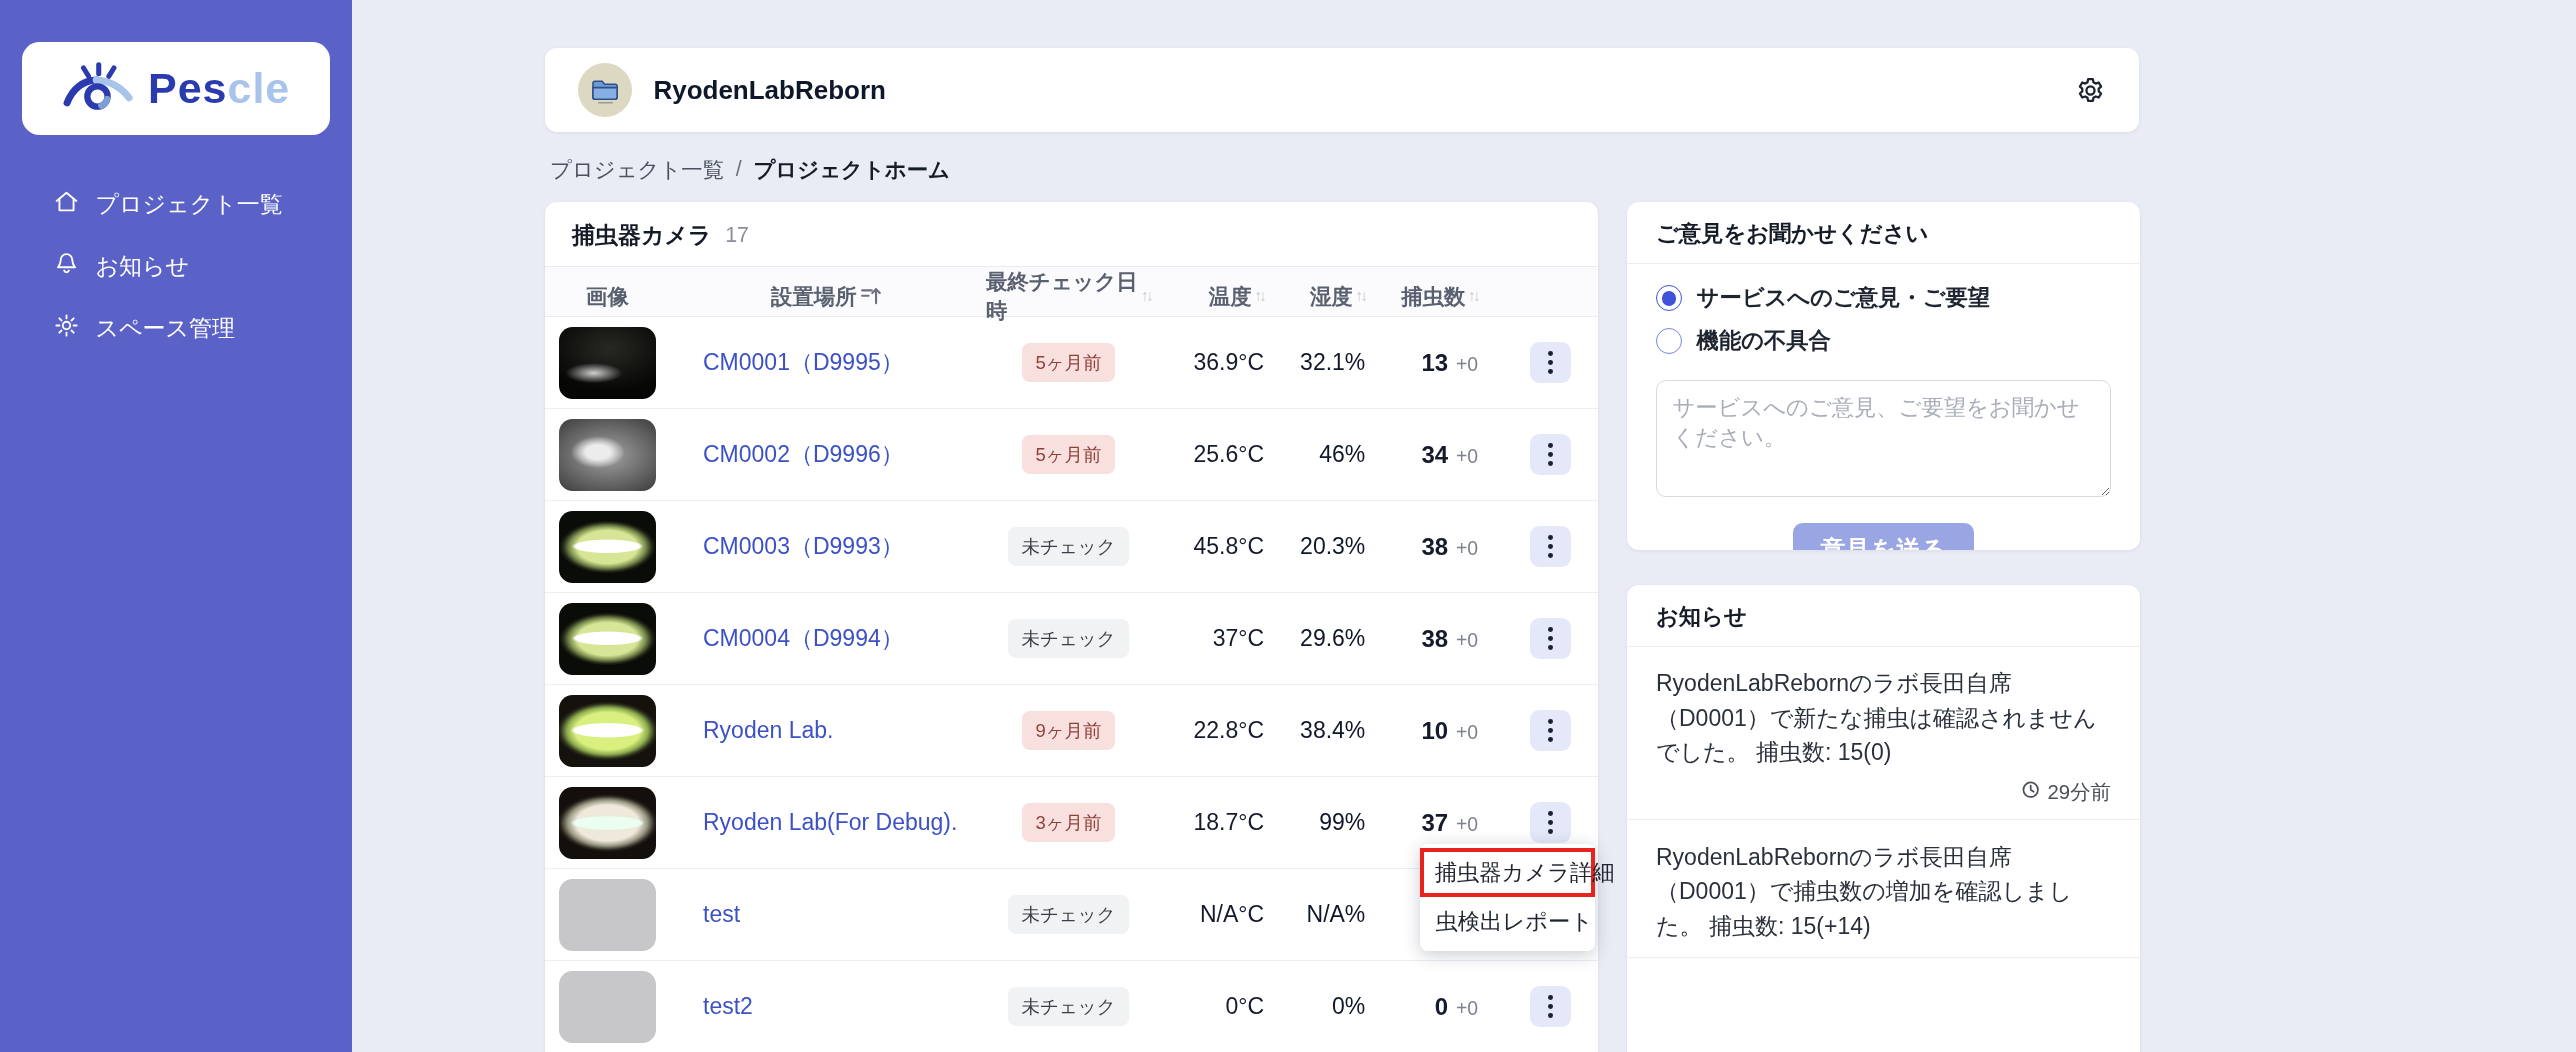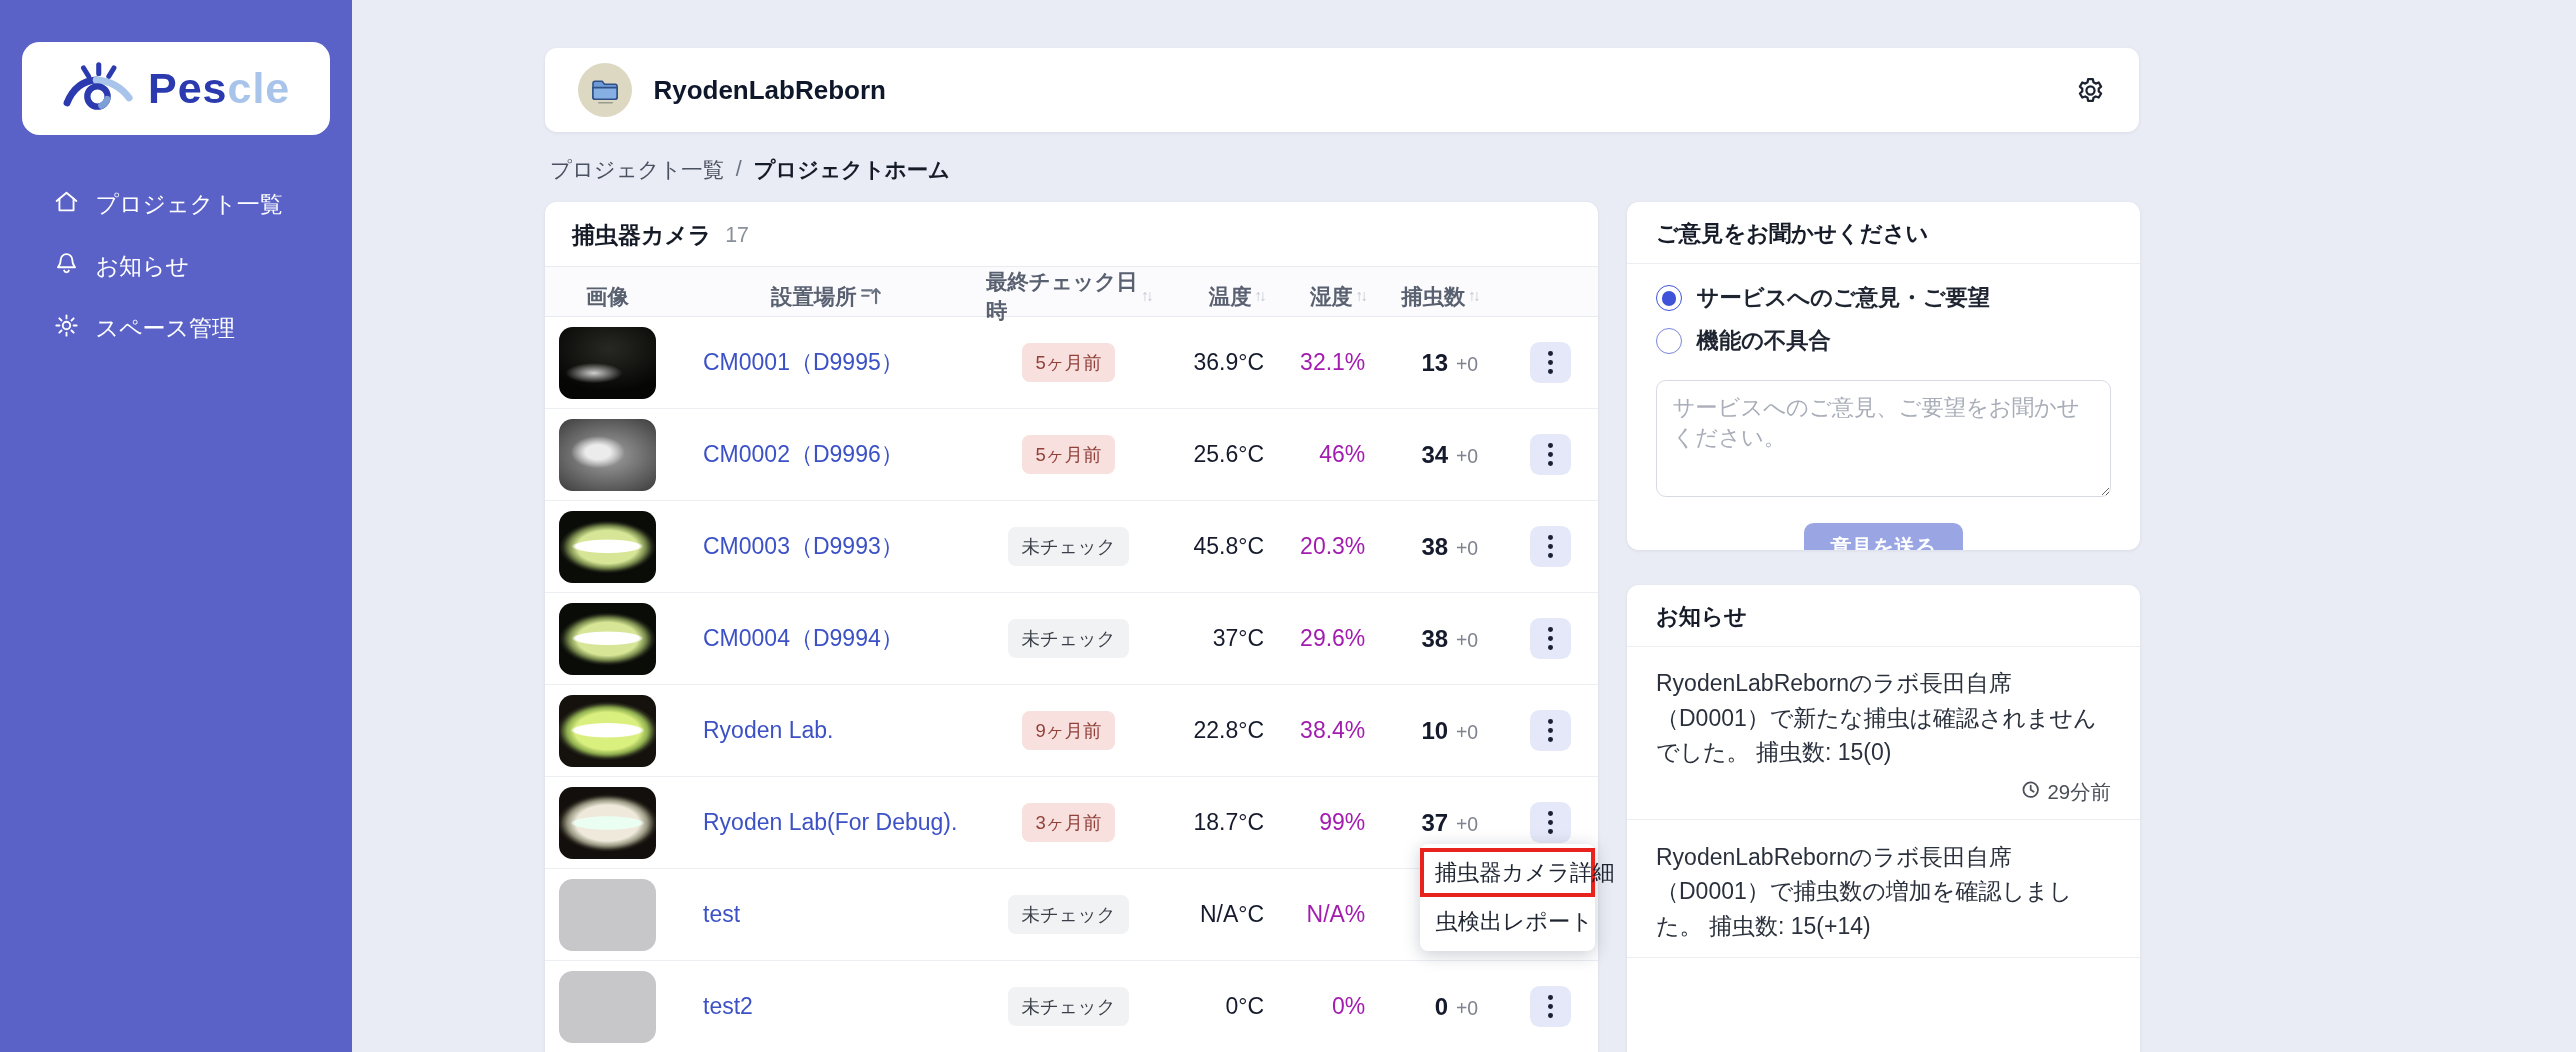--- a/index.html
+++ b/index.html
@@ -66,21 +66,21 @@
       radial-gradient(58% 15% at 50% 50%, #eafff2 0 58%, rgba(255,255,255,0) 66%),
       radial-gradient(62% 48% at 50% 50%, #efe9dc 0 52%, #9a9a84 66%, #29251d 78%, rgba(0,0,0,0) 84%),
       #120f0c; }
   .thumb-placeholder { background:#c7c7c9; }
   .cell-name { padding-left:47px; font-size:23px; color:#3c51c5; cursor:pointer; }
   .cell-badge { display:flex; justify-content:center; }
   .badge { font-size:18.5px; padding:6.8px 13.6px; border-radius:7.8px; font-weight:500; }
   .badge-pink { background:#f7e0de; color:#92403a; }
   .badge-gray { background:#f1f2f4; color:#3a3f47; }
   .cell-temp { font-size:23px; color:#151a2d; text-align:right; padding-right:3.9px; }
-  .cell-hum { font-size:23px; color:#a21caf; text-align:right; padding-right:9.7px; }
+  .cell-hum { font-size:23px; color:#0f172a; text-align:right; padding-right:9.7px; }
   .cell-count { display:flex; justify-content:flex-end; align-items:baseline; padding-right:23px; gap:7.8px; }
   .cell-count .n { font-size:24px; font-weight:700; color:#151a2d; }
   .cell-count .d { font-size:19.4px; color:#7d828c; }
   .kebab { width:41px; height:41px; margin-left:29px; border-radius:9.7px; background:#e4e8f8; display:flex; flex-direction:column;
            align-items:center; justify-content:center; gap:3.9px; cursor:pointer; }
   .kebab i { width:4.9px; height:4.9px; border-radius:50%; background:#1a2036; }
 
   
   .context-menu { position:absolute; left:1420px; top:844px; width:175px; background:#fff; border-radius:7.8px;
                   box-shadow:0 3.9px 17.5px rgba(20,30,60,.22); padding:3.9px 0; z-index:50; }
@@ -95,21 +95,21 @@
   .radio-row { display:flex; align-items:center; gap:14.6px; margin-bottom:12.6px; cursor:pointer; }
   .radio { width:26px; height:26px; border-radius:50%; border:1.9px solid #7a86dd; background:#fff; display:flex; align-items:center; justify-content:center; flex:0 0 auto; }
   .radio-dot { display:none; width:14.6px; height:14.6px; border-radius:50%; background:#4053d8; }
   .radio.selected { border-color:#4053d8; }
   .radio.selected .radio-dot { display:block; }
   .radio-label { font-size:22.3px; font-weight:600; color:#1e2430; }
   .fb-textarea { width:100%; height:117px; margin-top:11.7px; border:1px solid #d7dae2; border-radius:9.7px; padding:11.7px 15.5px;
                  font-size:22.3px; font-family:inherit; color:#2a2f38; resize:both; }
   .fb-textarea::placeholder { color:#a8adb8; }
   .fb-btn-row { display:flex; justify-content:center; margin-top:21.4px; }
-  .fb-btn { background:#9aa5e3; color:#fff; border:none; border-radius:9.7px; font-size:21px; font-weight:700;
+  .fb-btn { background:#9aa5e3; color:#fff; border:none; border-radius:9.7px; font-size:25px; font-weight:700;
             padding:10.7px 27px; font-family:inherit; cursor:pointer; }
 
   .notif-card { top:585px; height:544px; }
   .notif-item { padding:19.4px 29px 13.6px; border-bottom:1px solid #eceef2; }
   .notif-text { font-size:23px; color:#2b313c; line-height:1.5; }
   .notif-time { display:flex; justify-content:flex-end; align-items:center; gap:6.8px; margin-top:7.8px; color:#4a4f58; font-size:20.4px; }
 </style>
 </head>
 <body>
 

